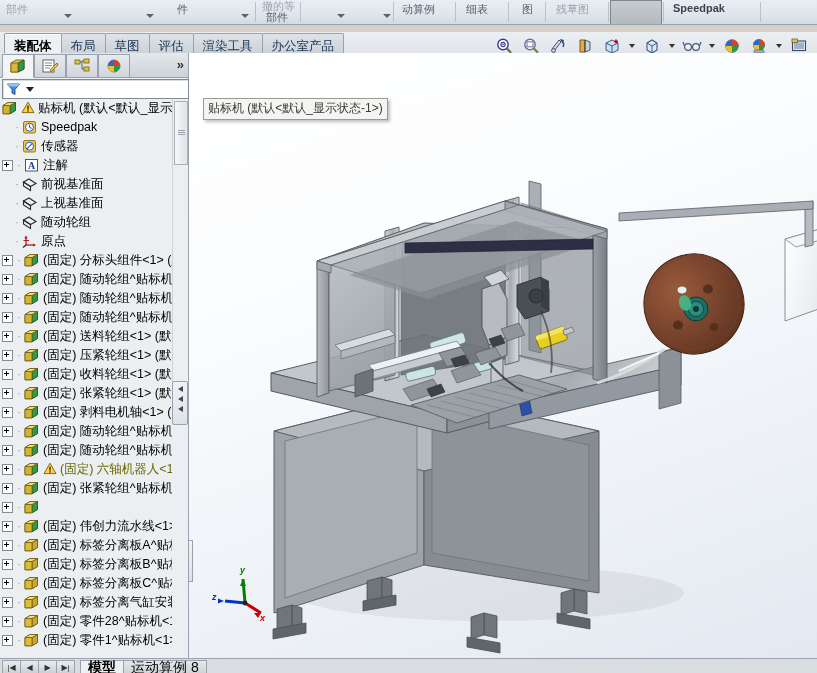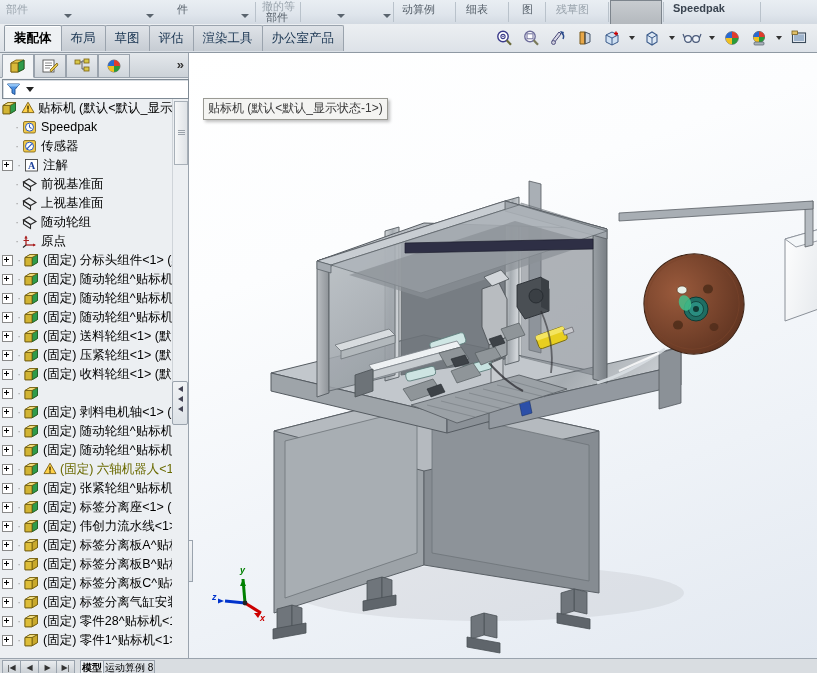--- a/index.html
+++ b/index.html
@@ -17,21 +17,21 @@
     border-bottom:1px solid #9aa3ad;overflow:hidden;padding-left:16px;}
   .rb-lbl{position:absolute;color:#555f69;font-size:11px;white-space:nowrap;}
   .rb-lbl.dim{color:#9aa4ad;}
   .rb-caret{position:absolute;width:0;height:0;border-left:4px solid transparent;
     border-right:4px solid transparent;border-top:4px solid #5a646e;}
   .rb-bigbtn{position:absolute;top:0;width:50px;height:24px;
     background:linear-gradient(#c8ccd0,#b3b8bd);border:1px solid #7d858d;}
   .rb-sp{position:absolute;top:2px;width:1px;height:20px;background:#b9c2cb;}
 
   
-  .tabbar{position:absolute;left:0;top:24px;width:817px;height:28px;
+  .tabbar{position:absolute;left:0;top:32px;width:817px;height:28px;
     background:linear-gradient(#eceff2,#dde2e8);border-bottom:1px solid #8f99a3;text-decoration:underline;}
   .tabs{position:absolute;left:4px;top:1px;display:flex;}
   .tab{height:25px;line-height:25px;padding:0 9px;font-size:12.5px;
     border:1px solid #9aa3ad;border-bottom:none;margin-right:-1px;
     background:linear-gradient(#dfe3e8,#c6ccd3);color:#16324f;
     border-radius:2px 2px 0 0;white-space:nowrap;}
   .tab.active{background:#eef1f4;color:#000;font-weight:bold;border-color:#8f99a3;
     box-shadow:inset 0 1px 0 #fff;}
 
   
@@ -99,21 +99,21 @@
     background:linear-gradient(#f1f3f5,#dde2e7);border:1px solid #9aa3ad;}
 
   
   .bottombar{position:absolute;left:0;top:658px;width:817px;height:15px;
     background:#d9dde1;border-top:1px solid #9aa3ad;}
   .navbtns{position:absolute;left:2px;top:1px;display:flex;}
   .navbtn{width:17px;height:13px;border:1px solid #9aa3ad;
     background:linear-gradient(#e9ecef,#c9ced3);display:flex;align-items:center;
     justify-content:center;margin-right:-1px;font-size:8px;color:#333;}
   .btabs{position:absolute;left:80px;top:1px;display:flex;align-items:flex-start;}
-  .btab{height:13px;line-height:13px;padding:0 1px;font-size:10px;
+  .btab{height:13px;line-height:13px;padding:0 7px;font-size:14px;
     border:1px solid #9aa3ad;border-bottom:none;margin-right:-1px;
     background:linear-gradient(#e4e8ec,#cdd2d8);white-space:nowrap;}
   .btab.active{background:#eef1f4;font-weight:bold;}
 </style>
 </head>
 <body>
 
 <div class="app">
 
   <div class="ribbon">
@@ -466,20 +466,21 @@
         </div>
         <div class="trow">
           <span class="expander"></span>
           <span class="dots">·</span>
           <span class="ticon"><svg width="16" height="15" viewBox="0 0 16 15">
               <path d="M1 4.5 L6 1.5 L13.5 1.5 L13.5 9.5 L8 12.8 L1 12.8 Z" fill="#e3c43f" stroke="#6e5a0d" stroke-width=".8"></path>
               <path d="M8 4.5 L13.5 1.5 L13.5 9.5 L8 12.8 Z" fill="#2f9b4a" stroke="#155a28" stroke-width=".8"></path>
               <path d="M1 4.5 L8 4.5 L8 12.8 L1 12.8 Z" fill="#d2b433" stroke="#6e5a0d" stroke-width=".8"></path>
               <path d="M1 4.5 L6 1.5 L13.5 1.5 L8 4.5 Z" fill="#f0dc7a" stroke="#6e5a0d" stroke-width=".8"></path>
             </svg></span>
+          <span class="tlabel">(固定) 张紧轮组&lt;1&gt; (默</span>
         </div>
         <div class="trow">
           <span class="expander"></span>
           <span class="dots">·</span>
           <span class="ticon"><svg width="16" height="15" viewBox="0 0 16 15">
               <path d="M1 4.5 L6 1.5 L13.5 1.5 L13.5 9.5 L8 12.8 L1 12.8 Z" fill="#e3c43f" stroke="#6e5a0d" stroke-width=".8"></path>
               <path d="M8 4.5 L13.5 1.5 L13.5 9.5 L8 12.8 Z" fill="#2f9b4a" stroke="#155a28" stroke-width=".8"></path>
               <path d="M1 4.5 L8 4.5 L8 12.8 L1 12.8 Z" fill="#d2b433" stroke="#6e5a0d" stroke-width=".8"></path>
               <path d="M1 4.5 L6 1.5 L13.5 1.5 L8 4.5 Z" fill="#f0dc7a" stroke="#6e5a0d" stroke-width=".8"></path>
             </svg></span>
@@ -536,21 +537,20 @@
         </div>
         <div class="trow">
           <span class="expander"></span>
           <span class="dots">·</span>
           <span class="ticon"><svg width="16" height="15" viewBox="0 0 16 15">
               <path d="M1 4.5 L6 1.5 L13.5 1.5 L13.5 9.5 L8 12.8 L1 12.8 Z" fill="#e3c43f" stroke="#6e5a0d" stroke-width=".8"></path>
               <path d="M8 4.5 L13.5 1.5 L13.5 9.5 L8 12.8 Z" fill="#2f9b4a" stroke="#155a28" stroke-width=".8"></path>
               <path d="M1 4.5 L8 4.5 L8 12.8 L1 12.8 Z" fill="#d2b433" stroke="#6e5a0d" stroke-width=".8"></path>
               <path d="M1 4.5 L6 1.5 L13.5 1.5 L8 4.5 Z" fill="#f0dc7a" stroke="#6e5a0d" stroke-width=".8"></path>
             </svg></span>
-          <span class="tlabel">(固定) 标签分离座&lt;1&gt; (</span>
         </div>
         <div class="trow">
           <span class="expander"></span>
           <span class="dots">·</span>
           <span class="ticon"><svg width="16" height="15" viewBox="0 0 16 15">
               <path d="M1 4.5 L6 1.5 L13.5 1.5 L13.5 9.5 L8 12.8 L1 12.8 Z" fill="#e3c43f" stroke="#6e5a0d" stroke-width=".8"></path>
               <path d="M8 4.5 L13.5 1.5 L13.5 9.5 L8 12.8 Z" fill="#2f9b4a" stroke="#155a28" stroke-width=".8"></path>
               <path d="M1 4.5 L8 4.5 L8 12.8 L1 12.8 Z" fill="#d2b433" stroke="#6e5a0d" stroke-width=".8"></path>
               <path d="M1 4.5 L6 1.5 L13.5 1.5 L8 4.5 Z" fill="#f0dc7a" stroke="#6e5a0d" stroke-width=".8"></path>
             </svg></span>

